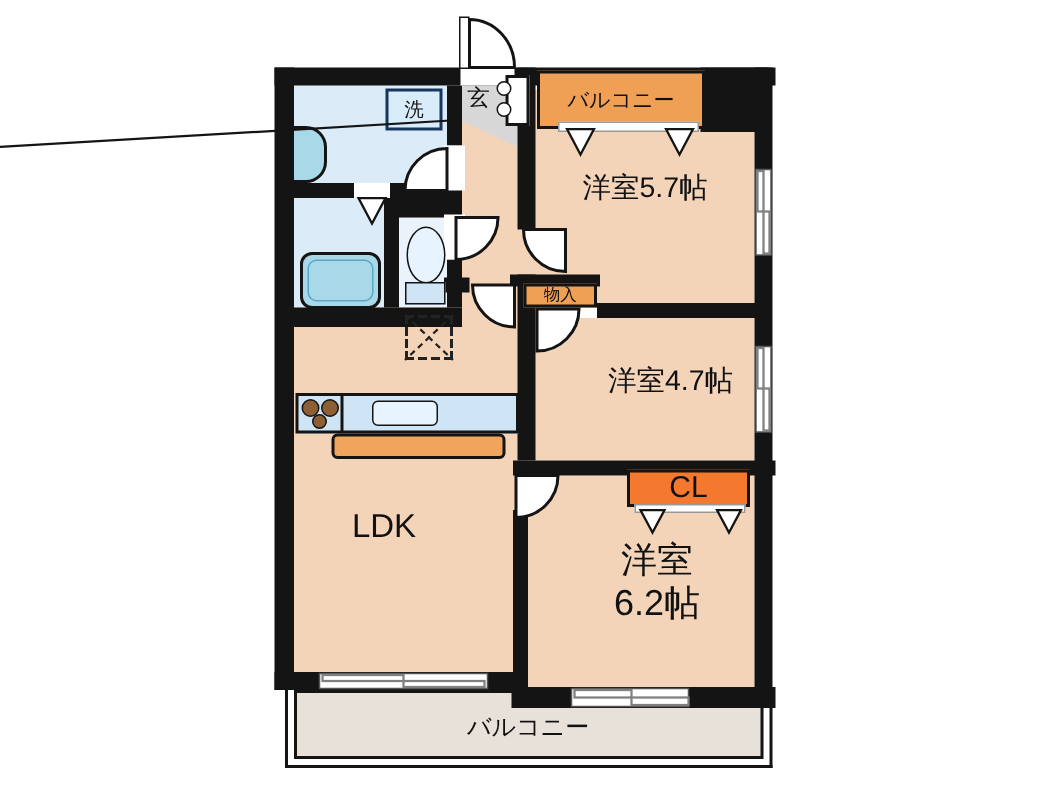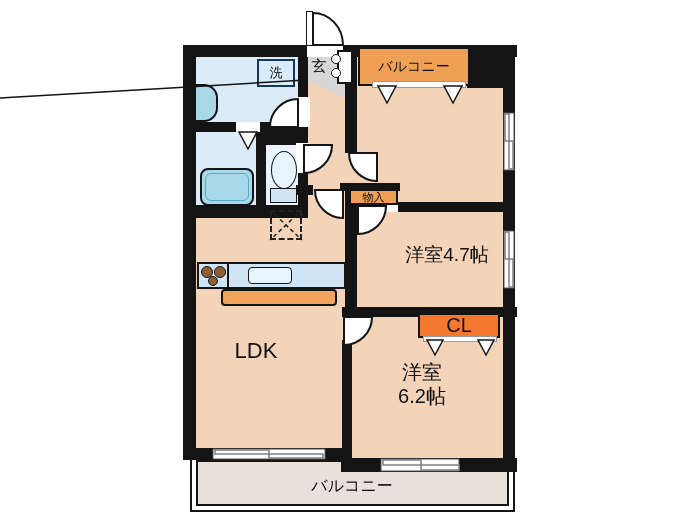--- a/index.html
+++ b/index.html
@@ -129,22 +129,23 @@
       <rect class="winpane" x="509" y="141" width="4" height="28"></rect>
     </g>
     <g>
       <rect class="winbase" x="504" y="231" width="10" height="57"></rect>
       <rect class="winpane" x="505" y="232" width="4" height="27"></rect>
       <rect class="winpane" x="509" y="259" width="4" height="28"></rect>
     </g>
   </svg>
 
   <div class="lbl" style="left:306px;top:57px;width:26px;font-size:15px;">玄</div>
+  <div class="lbl" style="left:355px;top:115px;width:150px;font-size:19px;">洋室5.7帖</div>
   <div class="lbl" style="left:357px;top:244px;width:180px;font-size:19px;">洋室4.7帖</div>
-  <div class="lbl" style="left:352px;top:360px;width:140px;font-size:20px;line-height:1.2;">
+  <div class="lbl" style="left:368px;top:360px;width:140px;font-size:24px;line-height:1.2;">
     <div>洋室</div>
     <div>6.2帖</div>
   </div>
   <div class="lbl" style="left:186px;top:338px;width:140px;font-size:22px;line-height:1.15;">
     <div>LDK</div>
   </div>
   <div class="lbl" style="left:272px;top:477px;width:160px;font-size:16px;">バルコニー</div>
 </div>
 
 </body></html>

